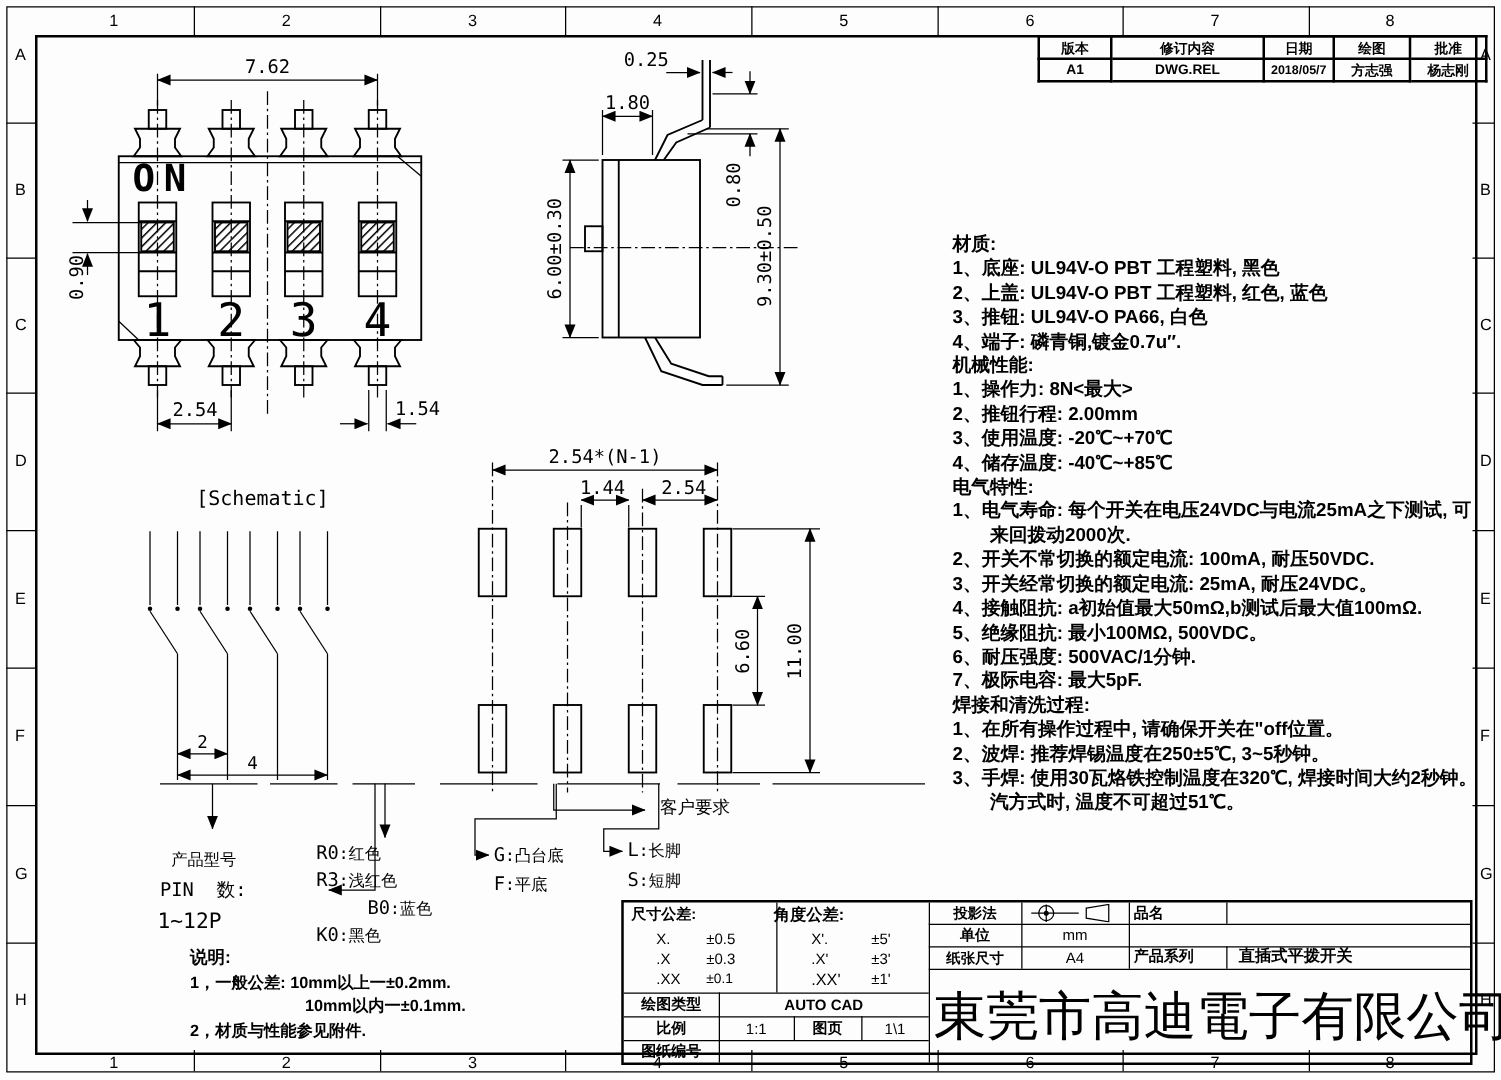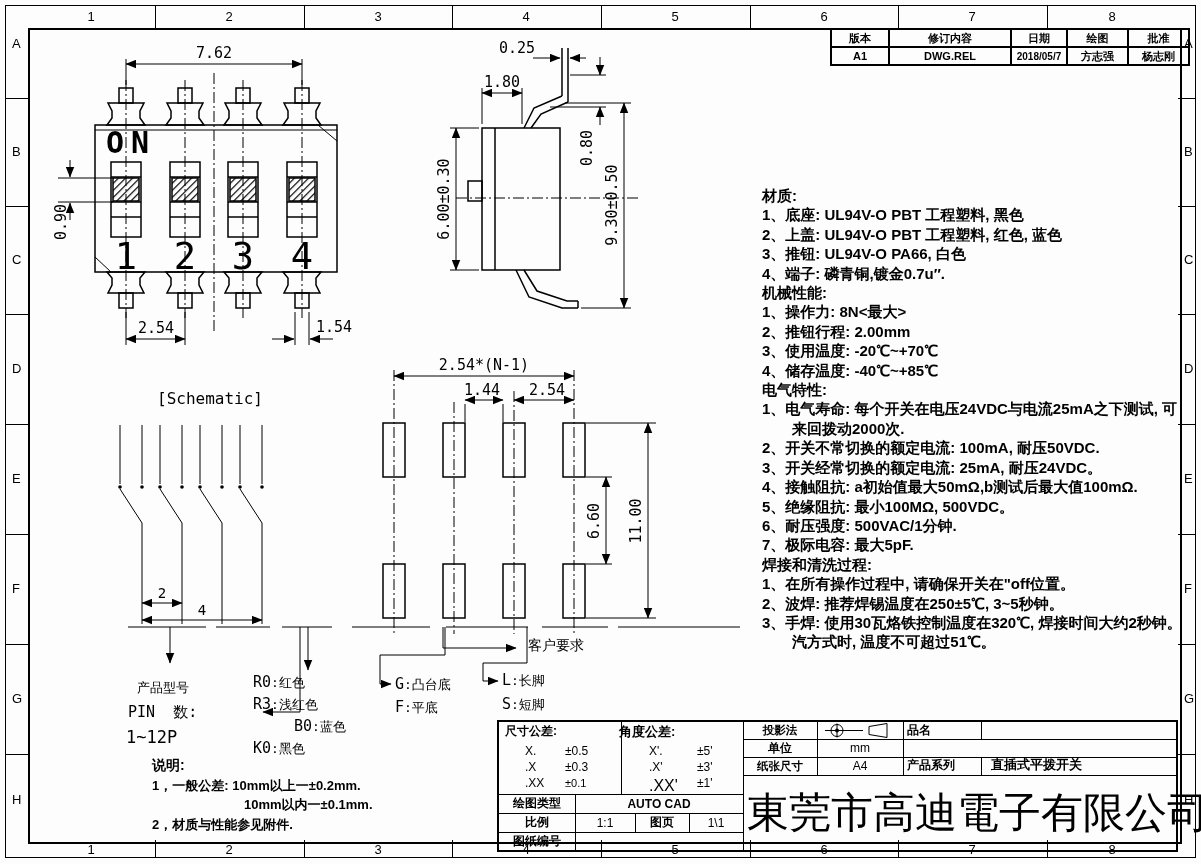--- a/index.html
+++ b/index.html
@@ -393,21 +393,21 @@
     <span class="t" style="left:66px;top:23px;font-size:12px;">±0.5</span>
     <span class="t" style="left:26px;top:39px;font-size:12px;">.X</span>
     <span class="t" style="left:66px;top:39px;font-size:12px;">±0.3</span>
     <span class="t" style="left:26px;top:55px;font-size:12px;">.XX</span>
     <span class="t" style="left:66px;top:55px;font-size:11px;">±0.1</span>
     <span class="t b" style="left:120px;top:3px;font-size:13px;">角度公差:</span>
     <span class="t" style="left:150px;top:23px;font-size:12px;">X'.</span>
     <span class="t" style="left:198px;top:23px;font-size:12px;">±5'</span>
     <span class="t" style="left:150px;top:39px;font-size:12px;">.X'</span>
     <span class="t" style="left:198px;top:39px;font-size:12px;">±3'</span>
-    <span class="t" style="left:150px;top:55px;font-size:16px;text-align:center;">.XX'</span>
+    <span class="t" style="left:150px;top:55px;font-size:13px;text-align:center;">.XX'</span>
     <span class="t" style="left:198px;top:55px;font-size:12px;">±1'</span>
 
     <div class="cell b" style="left:0;top:72px;width:76px;height:19px;">绘图类型</div>
     <div class="cell b" style="left:76px;top:72px;width:168px;height:19px;">AUTO CAD</div>
     <div class="cell b" style="left:0;top:91px;width:76px;height:19px;">比例</div>
     <div class="cell" style="left:76px;top:91px;width:60px;height:19px;">1:1</div>
     <div class="cell b" style="left:136px;top:91px;width:54px;height:19px;">图页</div>
     <div class="cell" style="left:190px;top:91px;width:54px;height:19px;">1\1</div>
     <div class="cell b" style="left:0;top:110px;width:76px;height:18px;">图纸编号</div>
 

